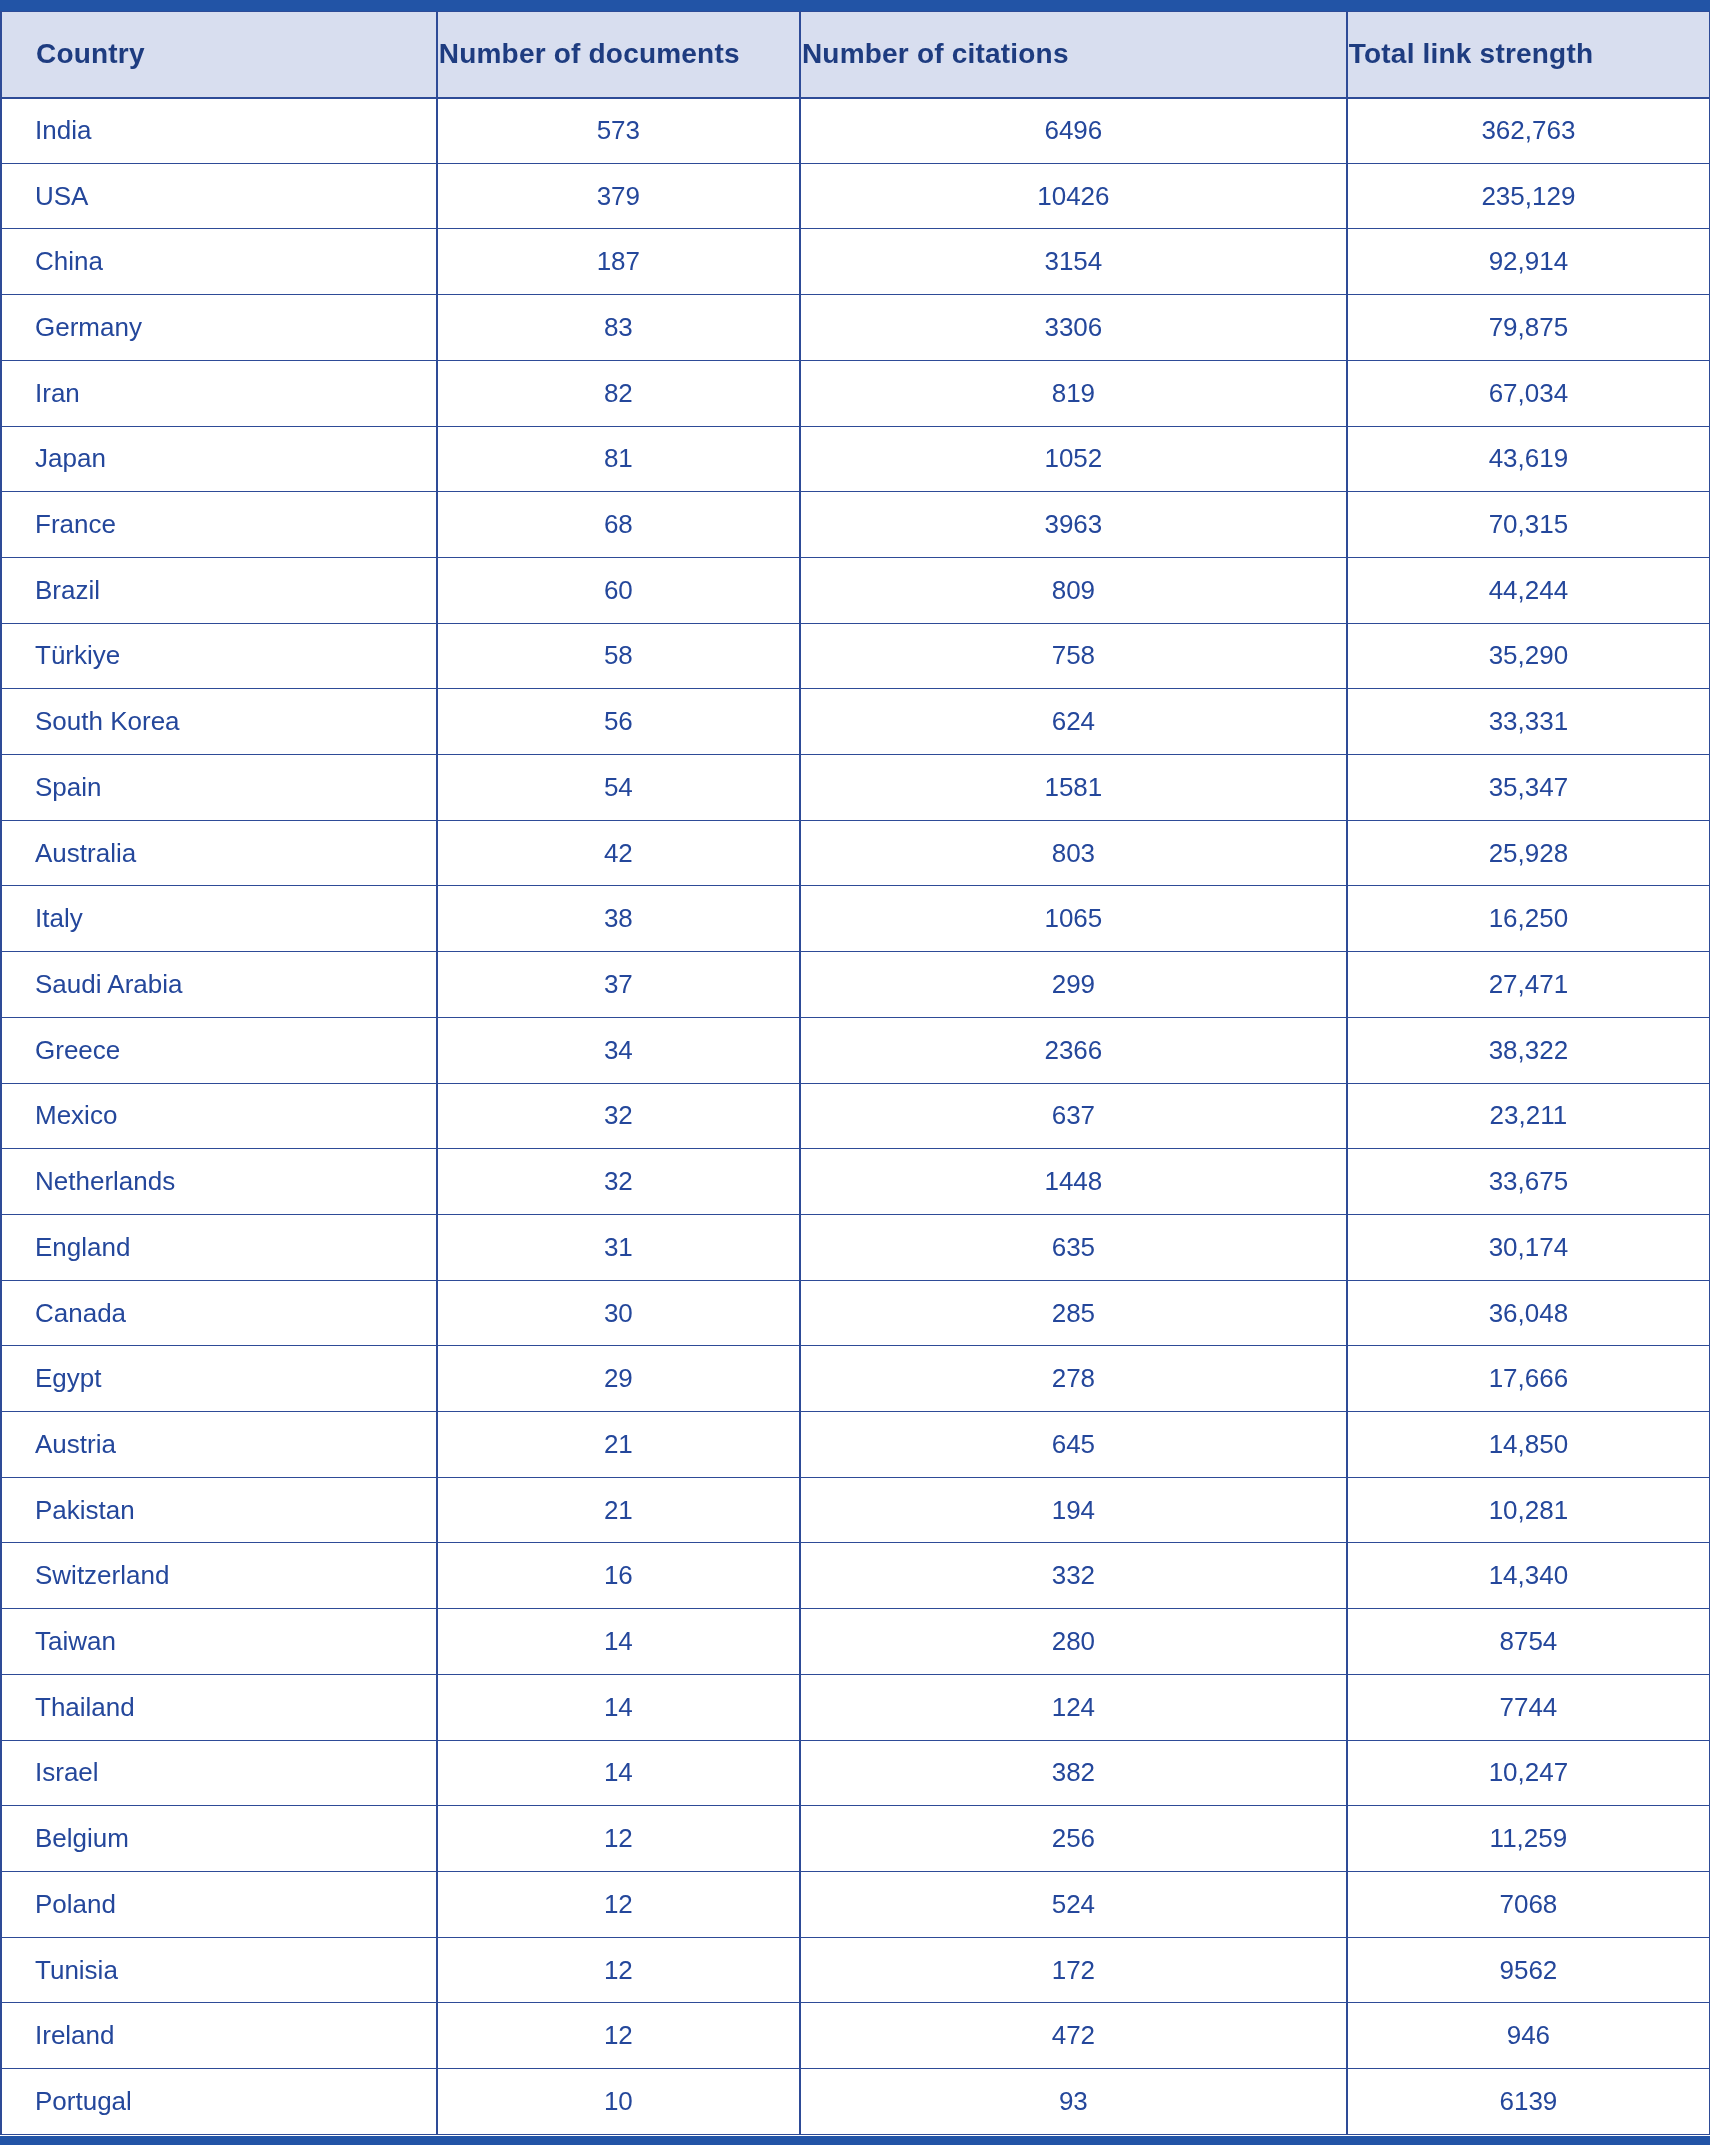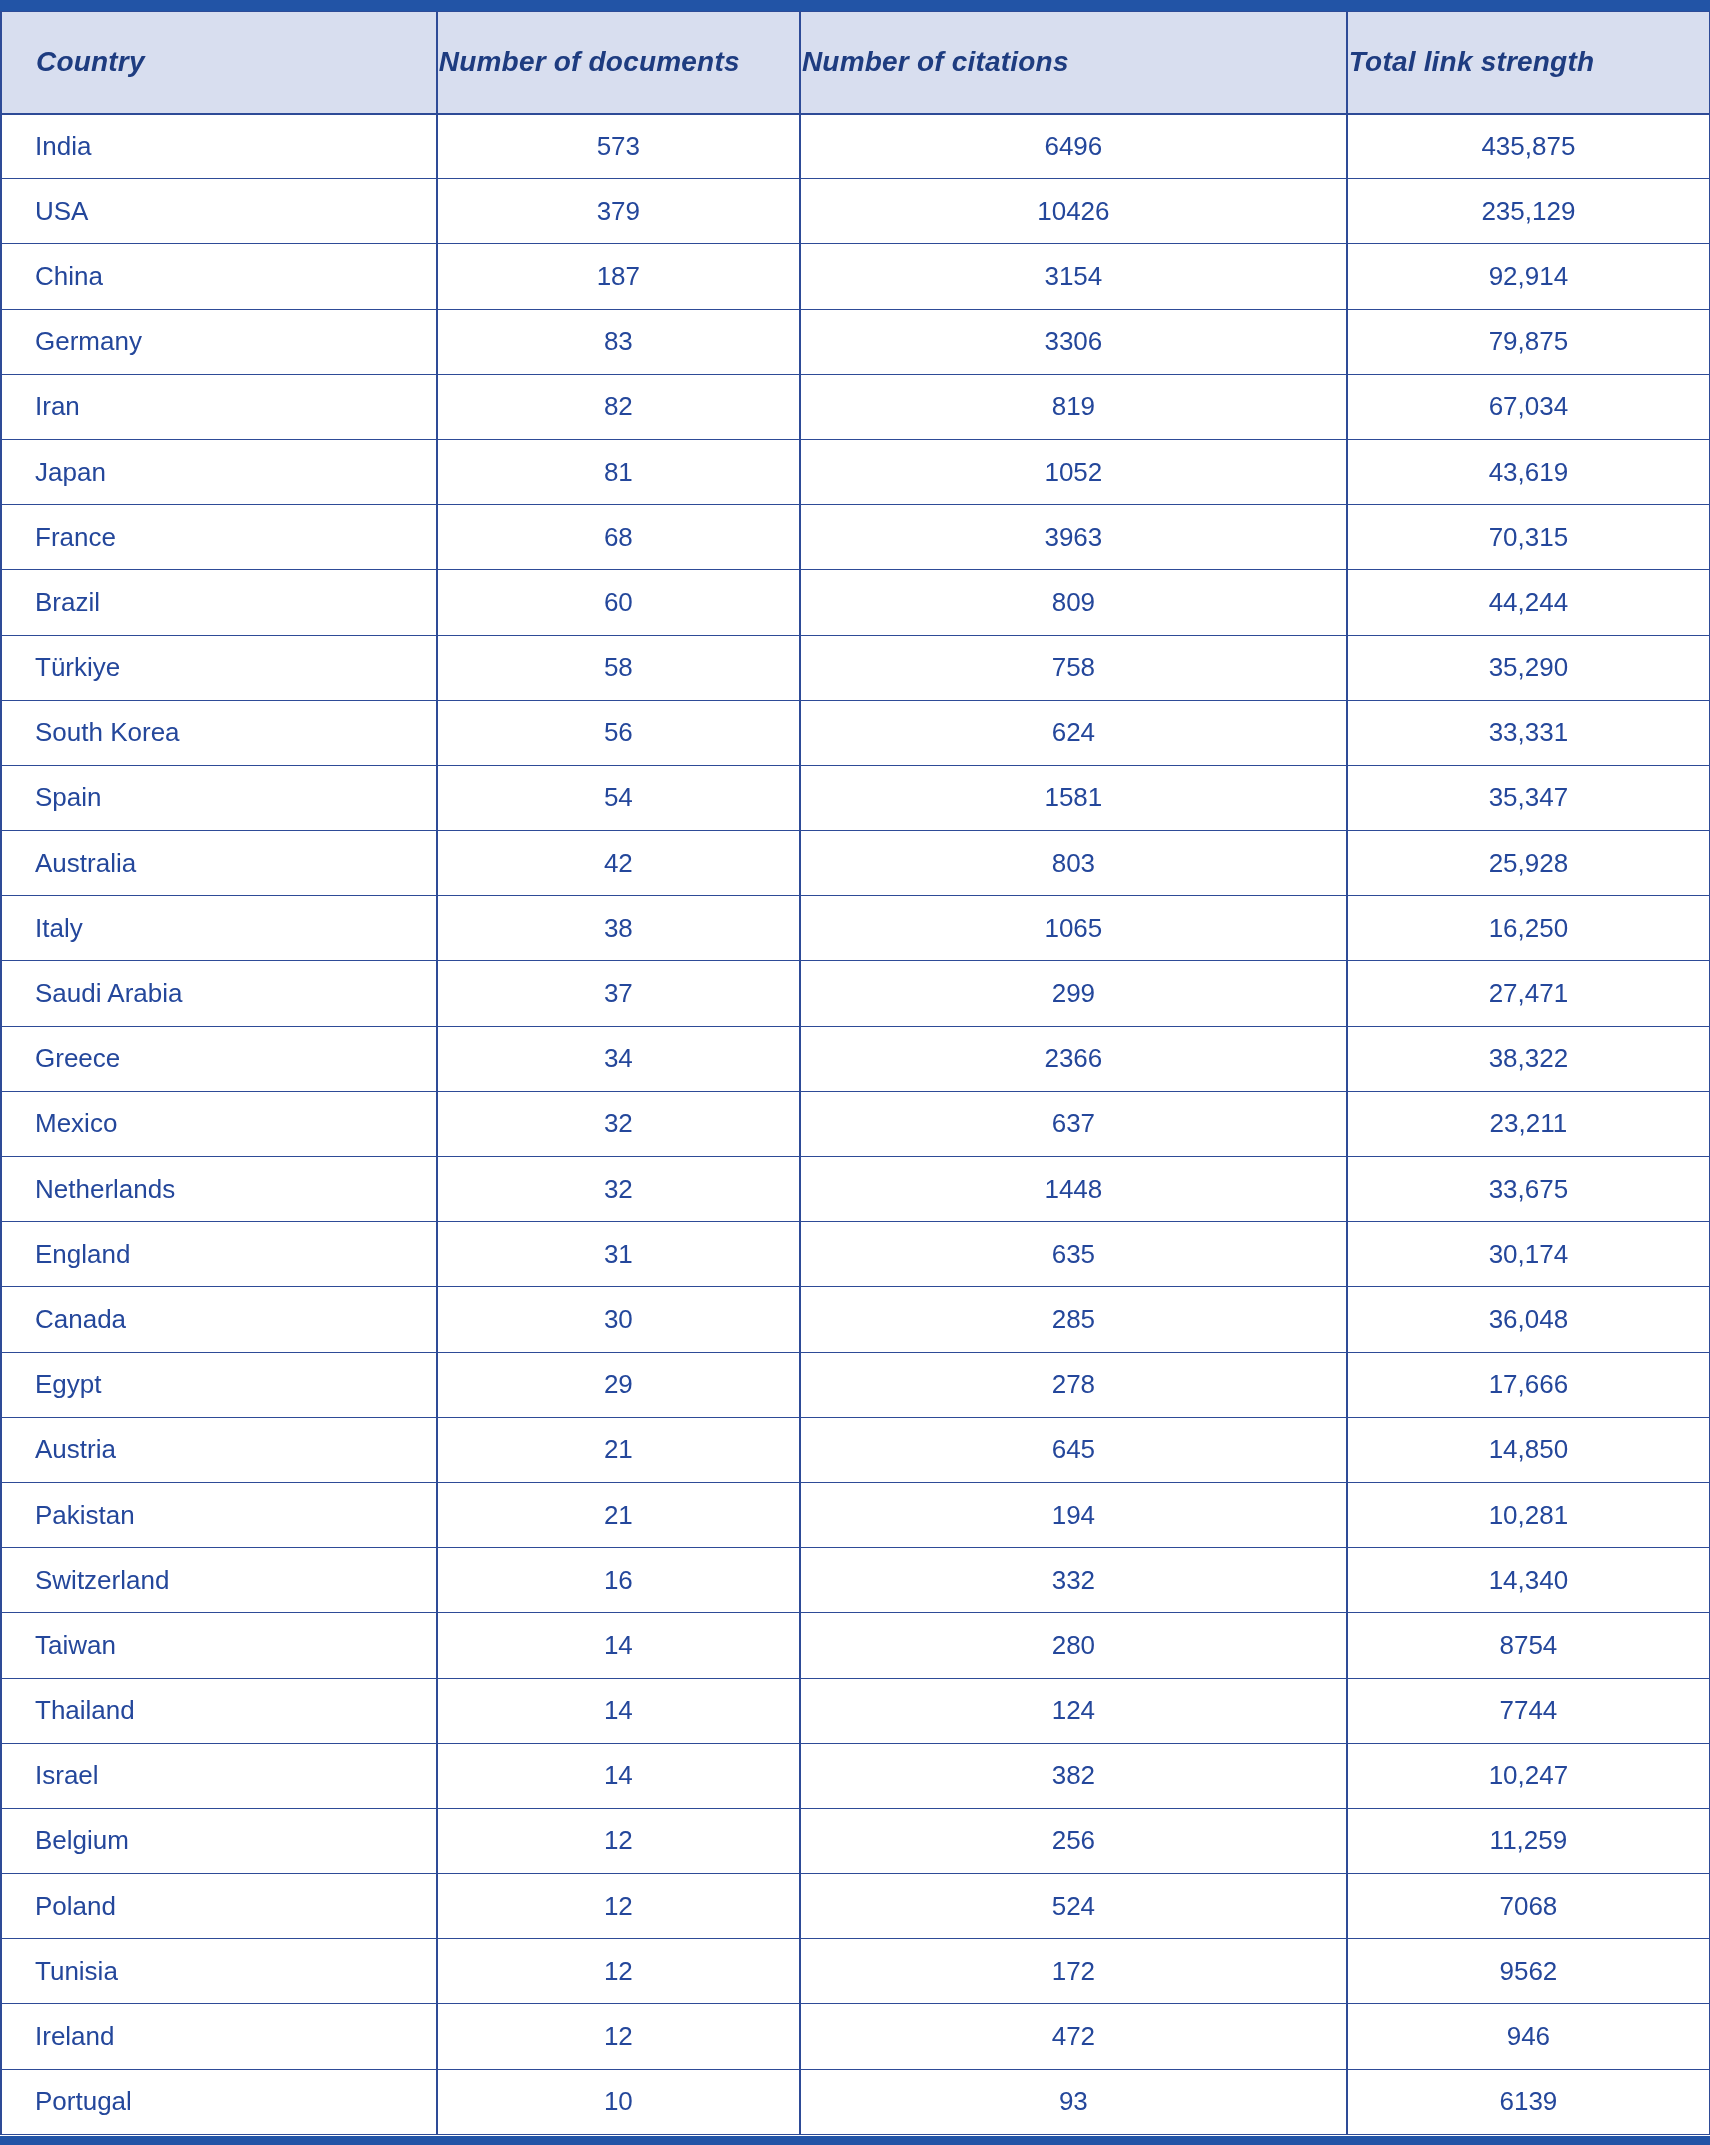--- a/index.html
+++ b/index.html
@@ -35,22 +35,21 @@
   .country-table th,
   .country-table td {
     border: 1.8px solid #2e4b97;
     border-left-width: 2.7px;
     border-right-width: 2.7px;
     box-sizing: border-box;
     overflow: hidden;
     white-space: nowrap;
   }
   .country-table thead tr {
-    height: 102px;
-    font-style: italic;
+    height: 86px;
   }
   .country-table th {
     background: #d8deef;
     color: #1e3c80;
     font-size: 28px;
     font-weight: 700;
     letter-spacing: 0.2px;
     border-bottom-width: 2.7px;
     text-align: left;
     vertical-align: middle;
@@ -93,21 +92,21 @@
           <th>Number of documents</th>
           <th>Number of citations</th>
           <th>Total link strength</th>
         </tr>
       </thead>
       <tbody id="table-body">
   <tr>
     <td class="left">India</td>
     <td>573</td>
     <td>6496</td>
-    <td>435,875</td>
+    <td>362,763</td>
   </tr>
 
   <tr>
     <td class="left">USA</td>
     <td>379</td>
     <td>10426</td>
     <td>235,129</td>
   </tr>
 
   <tr>

